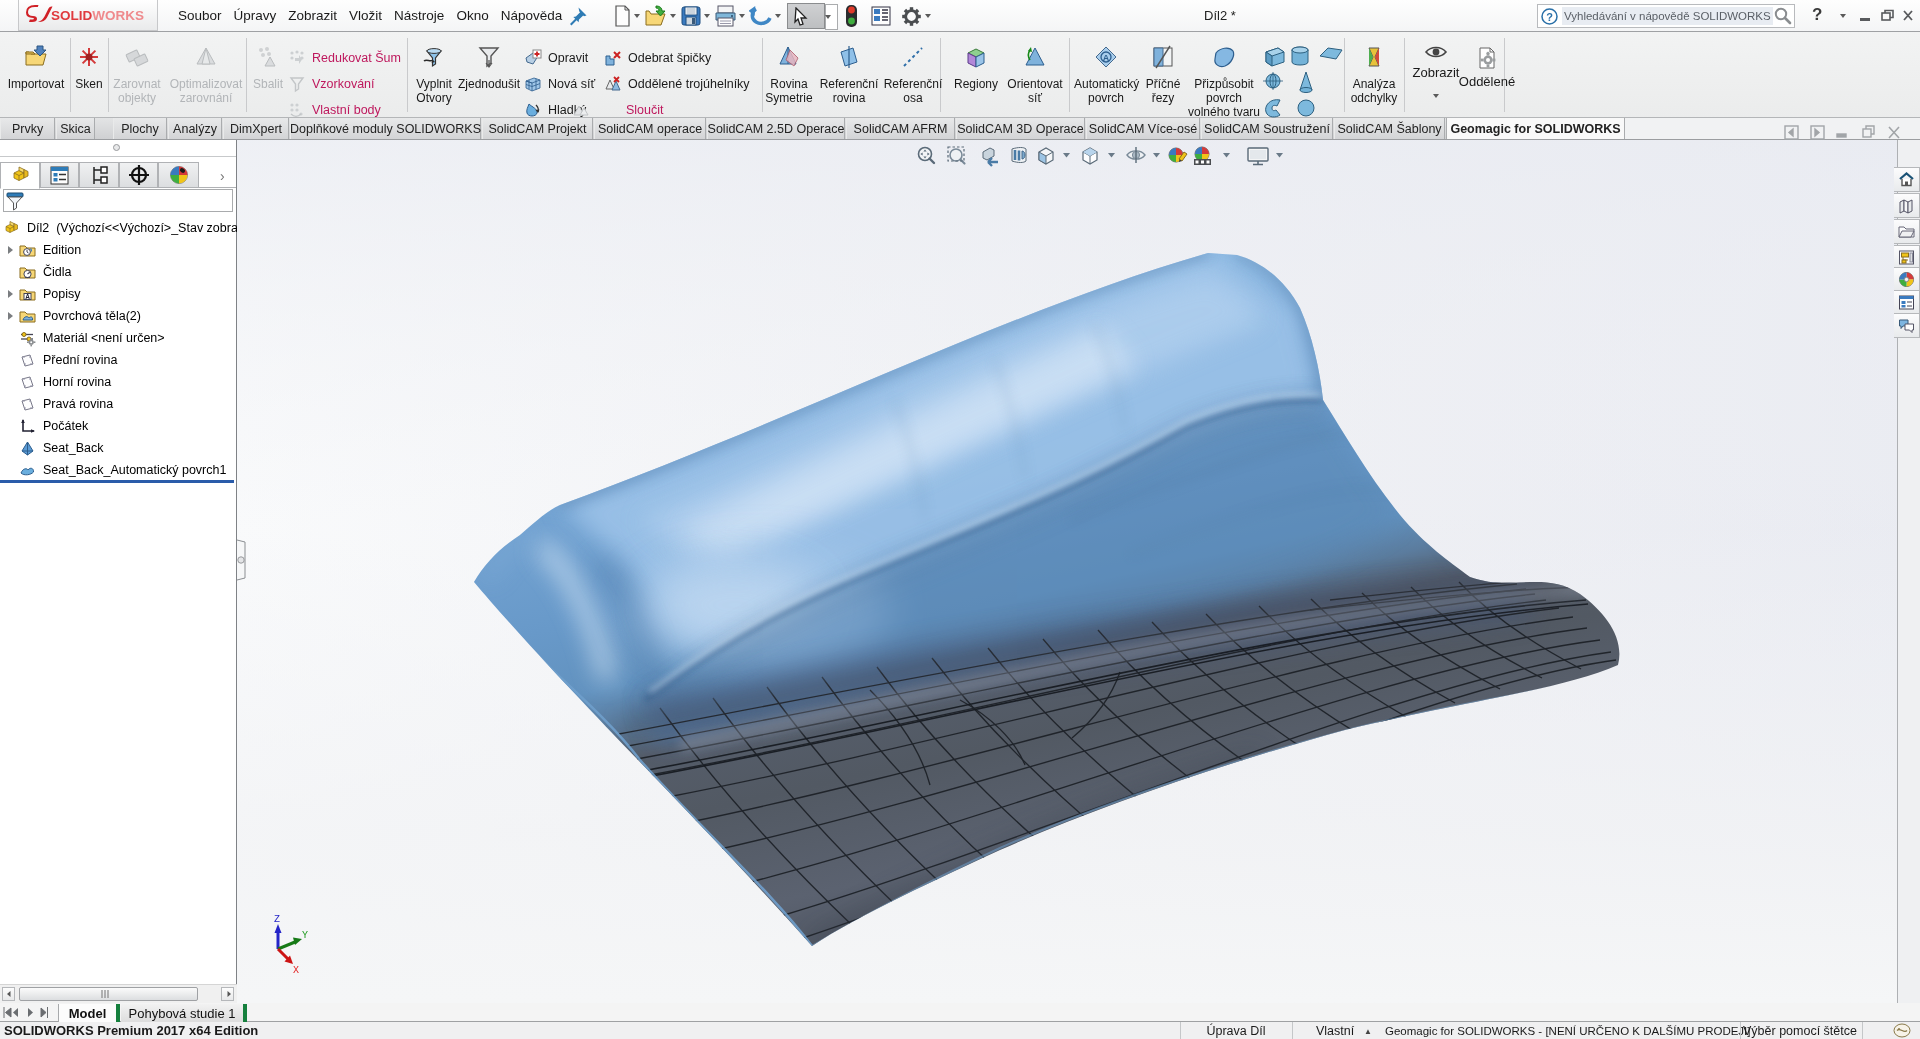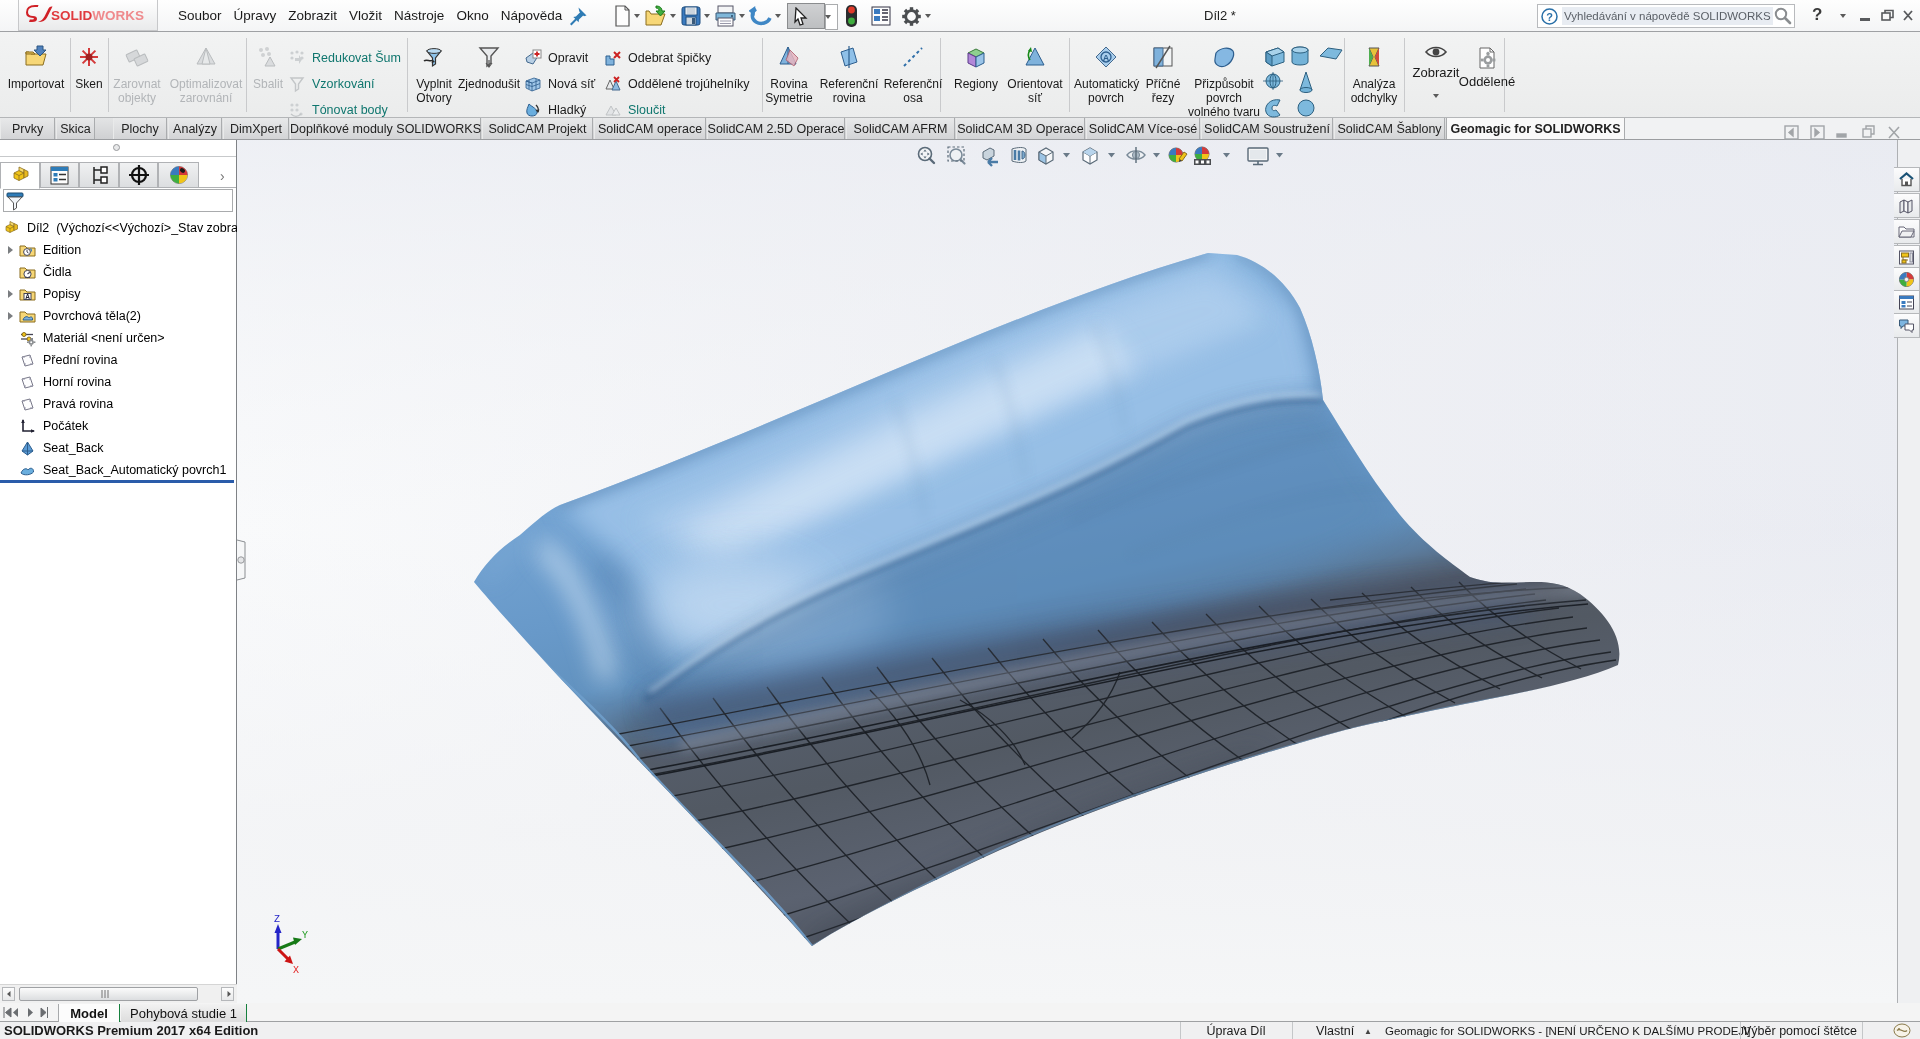--- a/index.html
+++ b/index.html
@@ -17,39 +17,39 @@
 #searchbox svg{flex:0 0 auto;}
 #searchbox span{flex:0 0 auto;}
 
 #ribbon{left:0;top:32px;width:1920px;height:86px;background:linear-gradient(#f2f3f3,#ebecec);border-bottom:1px solid #b4b6b8;}
 .rsep{top:38px;height:74px;width:1px;background:#c9cacc;}
 .bigbtn{top:38px;width:64px;text-align:center;font-size:12px;color:#1a1a1a;line-height:14px;}
 .bigbtn .ic{margin:6px auto 4px;width:26px;height:26px;}
 .bigbtn.dis{color:#b2b5b8;}
 .smallrow{height:26px;display:flex;align-items:center;font-size:12.5px;color:#1a1a1a;white-space:nowrap;}
 .smallrow .ic{width:18px;height:18px;margin-right:6px;}
-.smallrow.dis{color:#0f766e;}
+.smallrow.dis{color:#be185d;}
 
 #tabrow{left:0;top:118px;width:1920px;height:22px;background:linear-gradient(#e3e4e5,#cfd0d2);border-bottom:1px solid #9b9da0;}
 .ctab{top:118px;height:21px;border-right:1px solid #aaacae;border-left:1px solid #e9eaea;background:linear-gradient(#e8e9ea,#d3d4d6);display:flex;align-items:center;justify-content:center;font-size:12.5px;color:#222;white-space:nowrap;}
 .ctab.active{background:#f9f9f9;font-weight:bold;border-left:1px solid #aaacae;}
 #viewport{left:237px;top:140px;width:1683px;height:863px;}
 #lpanel{left:0;top:140px;width:237px;height:844px;background:#fff;border-right:1px solid #7f8286;font-size:13px;color:#111;}
 .ptab{top:15px;height:26px;width:30px;background:linear-gradient(#f0f1f2,#dcdee0);border:1px solid #b0b2b5;display:flex;align-items:center;justify-content:center;}
 .ptab.active{background:#fff;border-bottom:1px solid #fff;}
 #filterbox{left:3px;top:189px;width:230px;height:23px;border:1px solid #a9abad;background:#fff;}
 .trow{left:0;width:237px;height:22px;display:flex;align-items:center;white-space:nowrap;overflow:hidden;font-size:12.5px;}
 .trow .arr{width:0;height:0;border-top:4px solid transparent;border-bottom:4px solid transparent;border-left:5px solid #7a7d80;margin-left:8px;}
 .trow .noarr{width:13px;}
 .ticon{width:17px;height:17px;margin:0 7px 0 6px;flex:0 0 auto;}
 
 #pscroll{left:0;top:984px;width:237px;height:19px;background:#f0f0f0;border-top:1px solid #d5d5d5;}
 
 #mtabs{left:0;top:1003px;width:1920px;height:19px;background:#f4f4f4;border-bottom:1px solid #9fa1a3;}
-.mtab{top:0;height:18px;display:flex;align-items:center;justify-content:center;font-size:13px;border-right:1px solid #15803d;background:linear-gradient(#f2f2f2,#dddddd);color:#111;}
+.mtab{top:0;height:18px;display:flex;align-items:center;justify-content:center;font-size:13px;border-right:4px solid #15803d;background:linear-gradient(#f2f2f2,#dddddd);color:#111;}
 
 #statusbar{left:0;top:1022px;width:1920px;height:17px;background:#f0f0f1;font-size:13px;color:#1a1a1a;display:flex;align-items:center;}
 
 #rpane{left:1897px;top:140px;width:23px;height:863px;background:#eff0f2;border-left:1px solid #aeb0b3;}
 .rbtn{left:1894px;width:26px;height:25px;background:linear-gradient(#fcfcfd,#e8eaec);border:1px solid #b6b8bb;border-left:none;display:flex;align-items:center;justify-content:center;}
 </style></head><body>
 
 <div id="titlebar" class="abs"></div>
 <div id="logo" class="abs">
 <svg width="128" height="22" viewBox="0 0 128 22">
@@ -249,21 +249,21 @@
 <svg class="ic" viewBox="0 0 18 18">
         <g fill="#cdd0d2">
           <circle cx="4" cy="4" r="1.6"></circle>
           <circle cx="9" cy="4" r="1.6"></circle>
           <circle cx="4" cy="9" r="1.6"></circle>
           <circle cx="9" cy="9" r="1.6"></circle>
           <circle cx="13" cy="13" r="1.6"></circle>
           <path d="M3 13 C6 16 10 16 13 13" stroke="#c3c6c8" fill="none" stroke-width="1.3"></path>
         </g>
       </svg>
-<span>Tónovat body</span>
+<span>Vlastní body</span>
     </div>
 
 <div class="abs bigbtn" style="left:402px;">
 <svg class="ic" viewBox="0 0 26 26">
         <path d="M6 7 L20 7 L14.5 14 L14.5 20 L11.5 22 L11.5 14 Z" fill="#8ec3ea" stroke="#333" stroke-width="1.2"></path>
         <ellipse cx="13" cy="7" rx="7" ry="2.4" fill="#b8daf2" stroke="#333"></ellipse>
         <path d="M3 17 C6 14.5 9 18.5 12 16" stroke="#2a2a2a" fill="none" stroke-width="1.6"></path>
         <path d="M12 16 L10.5 19 L14 18 Z" fill="#2a2a2a"></path>
       </svg>
 <div>Vyplnit<br>Otvory</div></div>
@@ -311,21 +311,21 @@
 <span>Odebrat špičky</span>
     </div>
 <div class="abs smallrow" style="left:604px;top:71px;">
 <svg class="ic" viewBox="0 0 18 18">
         <path d="M2 14 L6 5 L10 14 Z" fill="#e8eaec" stroke="#666"></path>
         <path d="M8 15 L12 6 L16 15 Z" fill="#8fbce2" stroke="#44698e"></path>
         <path d="M10 2 L15 7 M15 2 L10 7" stroke="#cc2222" stroke-width="1.8"></path>
       </svg>
 <span>Oddělené trojúhelníky</span>
     </div>
-<div class="abs smallrow dis" style="left:604px;top:97px;">
+<div class="abs smallrow dis" style="left:572px;top:97px;gap:30px;">
 <svg class="ic" viewBox="0 0 18 18">
         <path d="M2 14 L7 5 L12 14 Z" fill="#e2e4e6" stroke="#c0c3c5"></path>
         <path d="M8 14 L12 7 L16 14 Z" fill="#eceeef" stroke="#c0c3c5"></path>
       </svg>
 <span>Sloučit</span>
     </div>
 
 <div class="abs bigbtn" style="left:757px;">
 <svg class="ic" viewBox="0 0 26 26">
         <path d="M12 3 L20 20 L4 20 Z" fill="#7fb2dc" stroke="#2d5e8e"></path>

